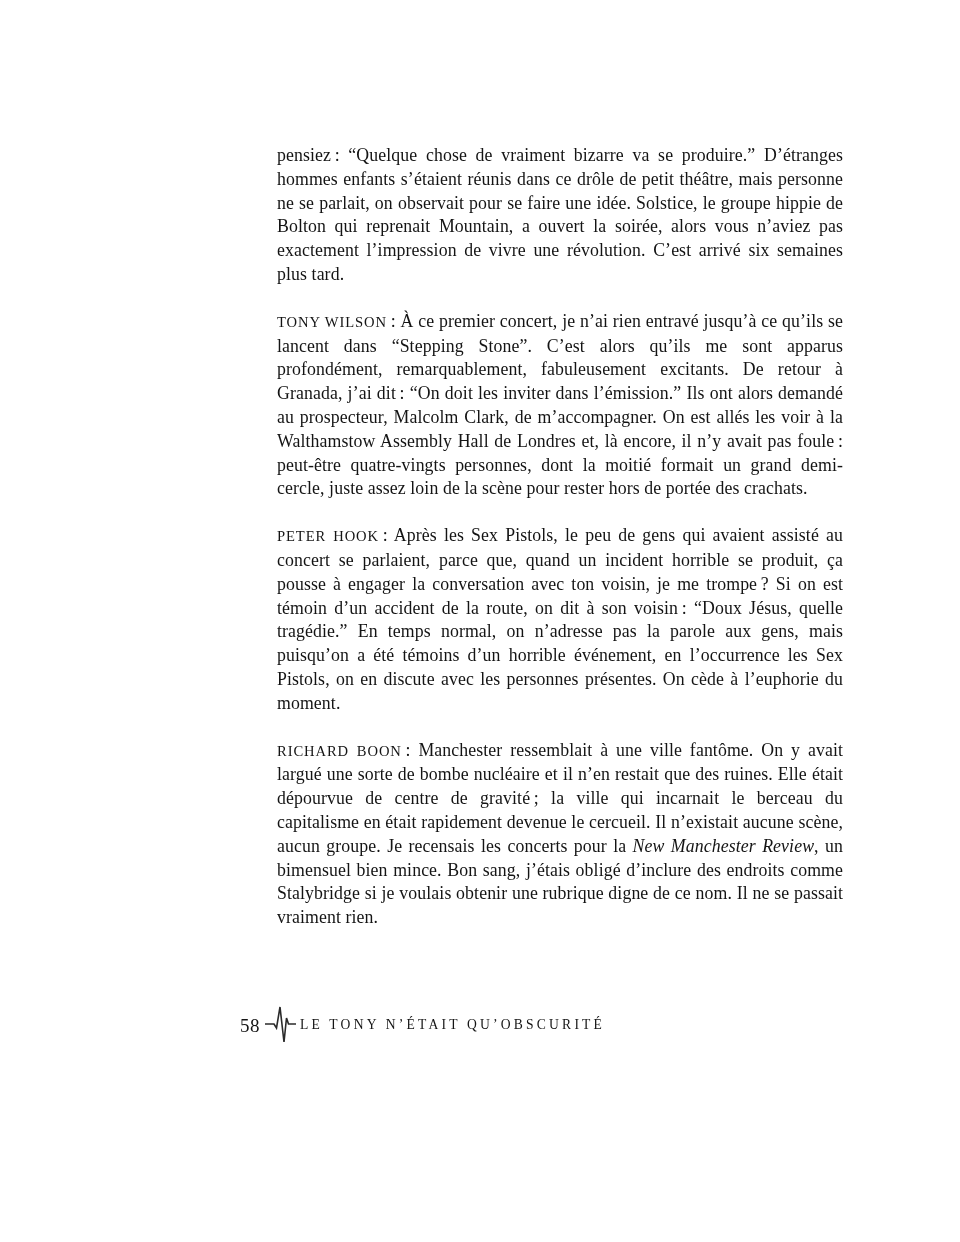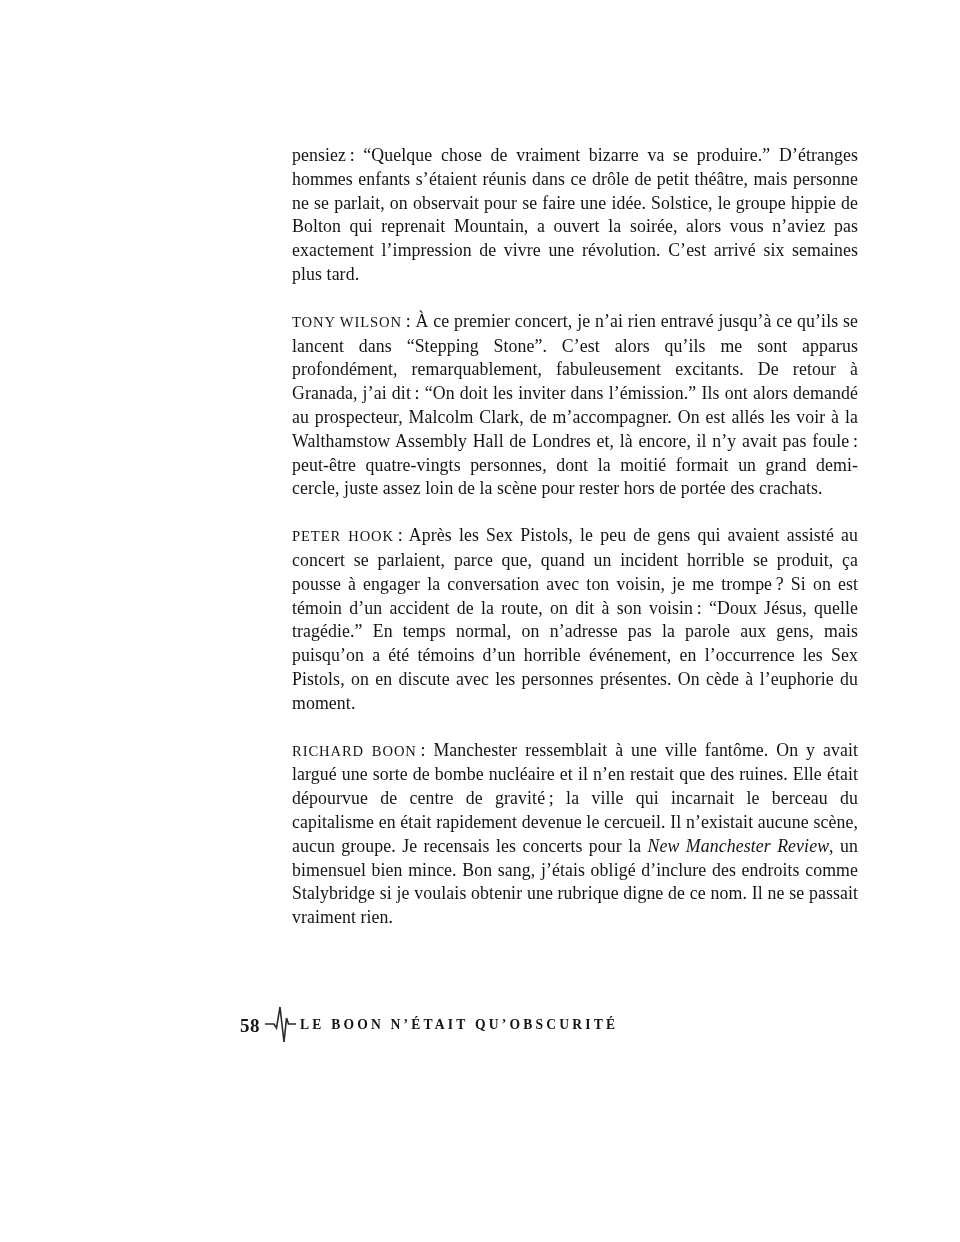--- a/index.html
+++ b/index.html
@@ -10,21 +10,21 @@
   body {
     position: relative;
     width: 960px;
     height: 1242px;
     font-family: "Liberation Serif", serif;
     color: #141414;
     overflow: hidden;
   }
   .text-col {
     position: absolute;
-    left: 292px;
+    left: 277px;
     top: 144px;
     width: 566px;
   }
   .para {
     margin: 0 0 23px 0;
     font-size: 17.8px;
     line-height: 23.8px;
     text-align: justify;
     letter-spacing: 0.1px;
   }
@@ -35,21 +35,20 @@
     font-family: Liberation Serif, serif;
   }
   .ital { font-style: italic; }
   .footer {
     position: absolute;
     left: 240px;
     top: 1002px;
     height: 44px;
     display: flex;
     align-items: center;
-    font-weight: bold;
   }
   .pagenum {
     font-size: 19px;
     letter-spacing: 0.5px;
     padding-top: 4px;
   }
   .ekg {
     width: 36px;
     height: 44px;
     margin-left: 3px;
@@ -75,14 +74,14 @@
 
   <p class="para"><span class="sc">RICHARD BOON</span><span> : </span><span>Manchester ressemblait à une ville fantôme. On y avait largué une sorte de bombe nucléaire et il n’en restait que des ruines. Elle était dépourvue de centre de gravité ; la ville qui incarnait le berceau du capitalisme en était rapidement devenue le cercueil. Il n’existait aucune scène, aucun groupe. Je recensais les concerts pour la </span><span class="ital">New Manchester Review</span><span>, un bimensuel bien mince. Bon sang, j’étais obligé d’inclure des endroits comme Stalybridge si je voulais obtenir une rubrique digne de ce nom. Il ne se passait vraiment rien.</span></p>
 
 </main>
 
 <footer class="footer">
   <span class="pagenum">58</span>
   <svg class="ekg" viewBox="0 0 36 44" fill="none" xmlns="http://www.w3.org/2000/svg">
     <polyline points="2,22 11,22 13.5,26 17,5 21,40 23.5,16 25.5,22 33,22" stroke="#2a2a2a" stroke-width="1.6" fill="none" stroke-linejoin="miter" stroke-linecap="butt"></polyline>
   </svg>
-  <span class="running">LE BOON N’ÉTAIT QU’OBSCURITÉ</span>
+  <span class="running">LE TONY N’ÉTAIT QU’OBSCURITÉ</span>
 </footer>
 
 </body></html>

